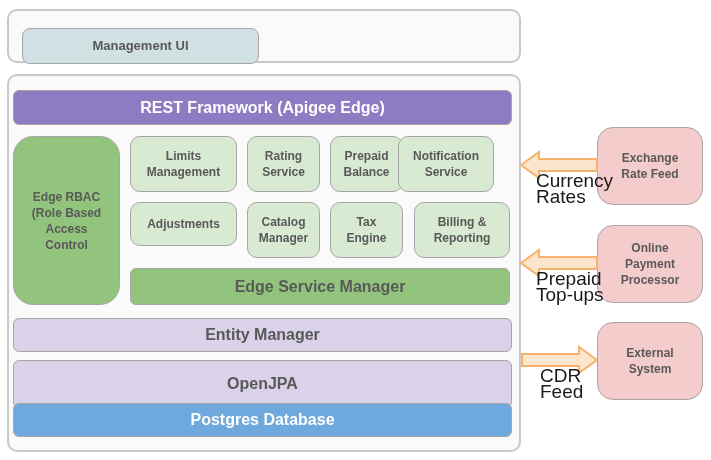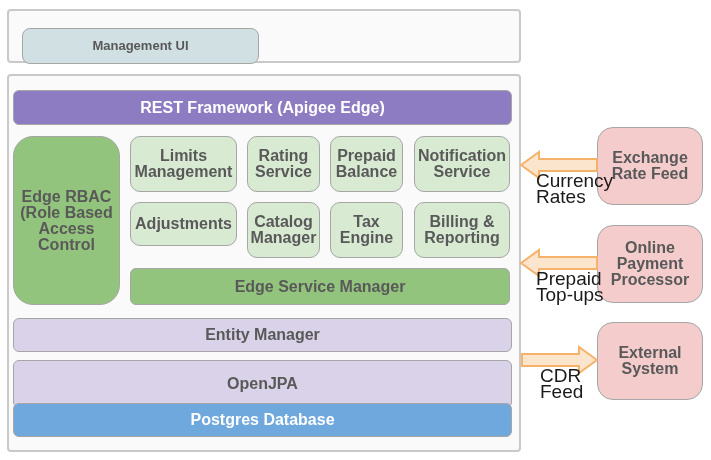--- a/index.html
+++ b/index.html
@@ -1,28 +1,28 @@
 <!DOCTYPE html>
 <html><head>
 <meta charset="utf-8">
 <style>
   html,body{margin:0;padding:0;}
   body{
     width:711px;height:460px;position:relative;background:#ffffff;
     font-family:"Liberation Sans", sans-serif;color:#595959;overflow:hidden;
   }
   .panel{
-    position:absolute;background:#fafafa;border:2px solid #c9c9c9;border-radius:4px;
+    position:absolute;background:#fafafa;border:2px solid #c9c9c9;border-radius:10px;
     box-sizing:border-box;
     padding-left:28px;
   }
   .shape{
     position:absolute;display:flex;align-items:center;justify-content:center;
     text-align:center;font-weight:bold;color:#595959;box-sizing:border-box;
-    border:1px solid #a6a6a6;white-space:pre-line;line-height:16px;font-size:16px;
+    border:1px solid #a6a6a6;white-space:pre-line;line-height:16px;font-size:12px;
   }
   .client-box{background:#d0e0e3;border-radius:8px;font-size:13px;}
   .bar{border-radius:6px;font-size:16px;}
   .purple{background:#8e7cc3;color:#ffffff;}
   .green{background:#93c47d;}
   .lavender{background:#d9d2e9;}
   .blue{background:#6fa8dc;color:#ffffff;}
   .service{background:#d9ead3;border-radius:10px;}
   .rbac{background:#93c47d;border-radius:18px;}
   .external{background:#f4cccc;border-radius:16px;left:597px;width:106px;height:78px;}
@@ -38,21 +38,21 @@
   #box-mgmt{left:13px;top:17px;width:237px;height:36px;}
   #box-devportal{left:270px;top:17px;width:238px;height:36px;}
 
   
   #main-panel{left:7px;top:74px;width:514px;height:378px;}
   #bar-rest{left:13px;top:90px;width:499px;height:35px;}
   #box-rbac{left:13px;top:136px;width:107px;height:169px;padding:4px;border-radius:20px;}
   #svc-r1c1{left:130px;top:136px;width:107px;height:56px;}
   #svc-r1c2{left:247px;top:136px;width:73px;height:56px;}
   #svc-r1c3{left:330px;top:136px;width:73px;height:56px;}
-  #svc-r1c4{left:414px;top:136px;width:96px;height:56px;}
+  #svc-r1c4{left:398px;top:136px;width:96px;height:56px;}
   #svc-r2c1{left:130px;top:202px;width:107px;height:44px;}
   #svc-r2c2{left:247px;top:202px;width:73px;height:56px;}
   #svc-r2c3{left:330px;top:202px;width:73px;height:56px;}
   #svc-r2c4{left:414px;top:202px;width:96px;height:56px;}
   #bar-esm{left:130px;top:268px;width:380px;height:37px;}
   #bar-entity{left:13px;top:318px;width:499px;height:34px;}
   #bar-openjpa{left:13px;top:360px;width:499px;height:48px;}
   #bar-postgres{left:13px;top:403px;width:499px;height:34px;}
 
   

